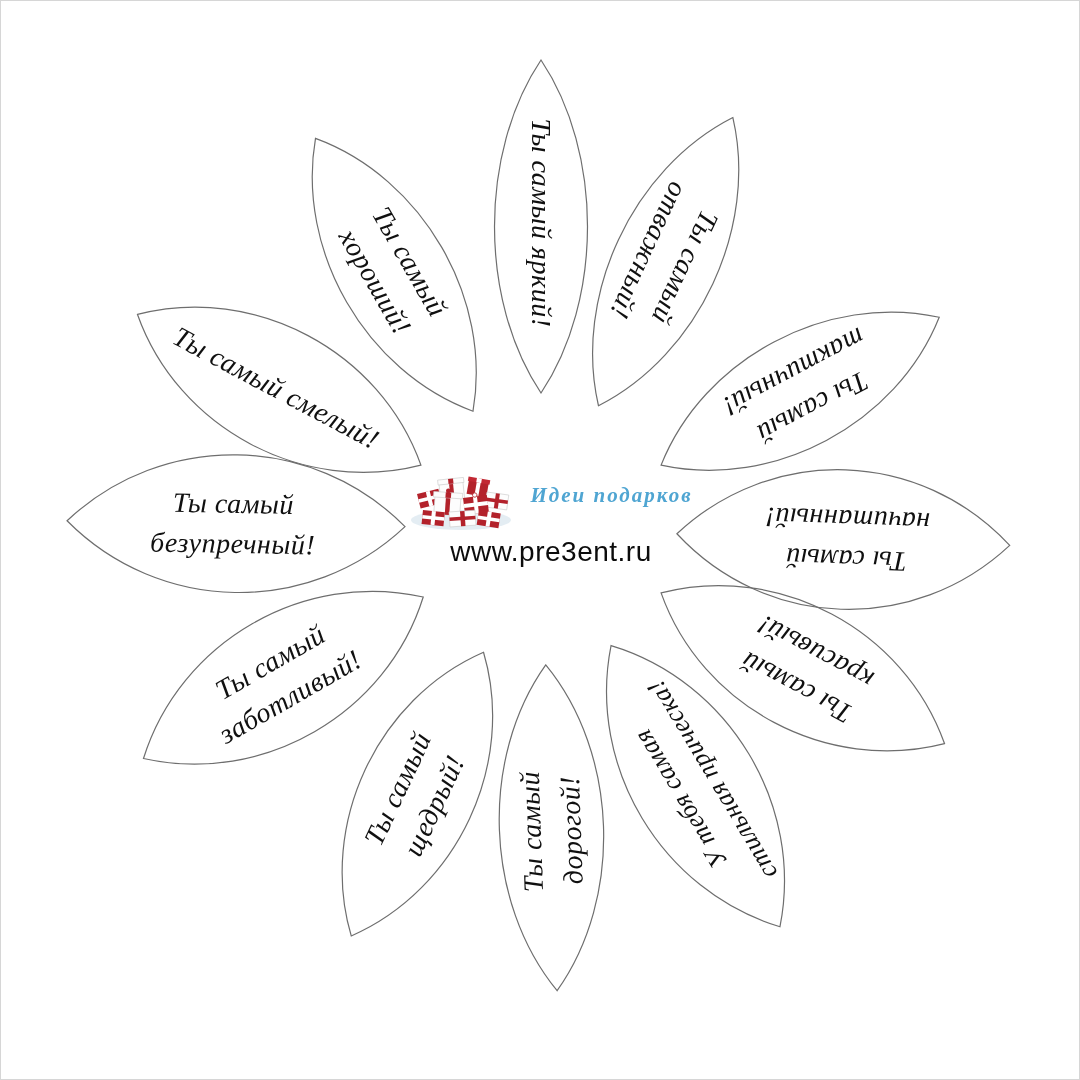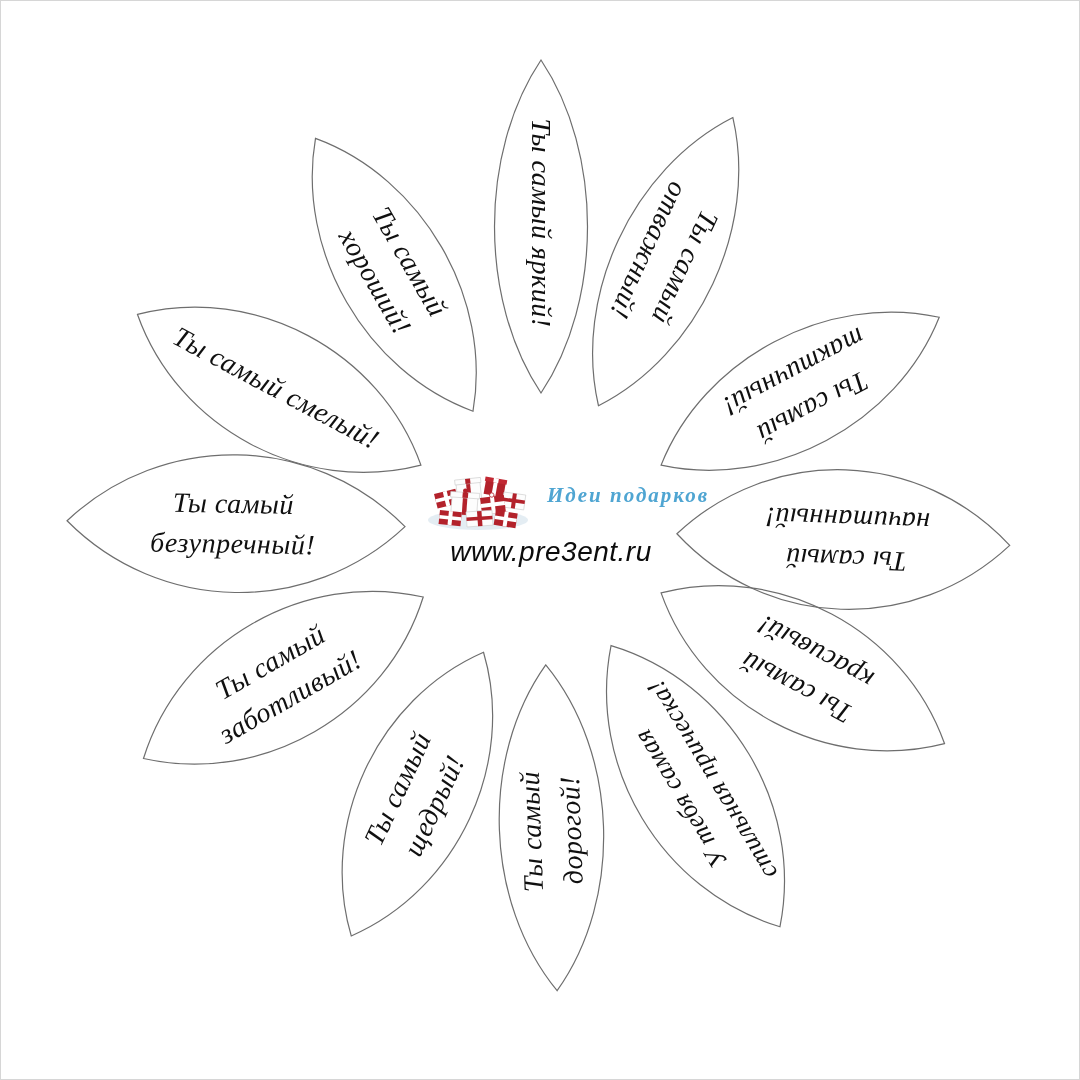--- a/index.html
+++ b/index.html
@@ -48,41 +48,40 @@
   .center-logo {
     position: absolute;
     left: 425px;
     top: 470px;
     width: 250px;
     text-align: center;
   }
   .logo-row {
     display: flex;
     align-items: center;
-    justify-content: flex-start;
+    justify-content: center;
     gap: 9px;
     height: 62px;
   }
   .gift-pile {
     flex: 0 0 auto;
   }
   .brand-name {
     font-family: "Liberation Serif", serif;
     font-style: italic;
     font-weight: bold;
     font-size: 21px;
     letter-spacing: 2px;
     color: #4fa5d2;
     white-space: nowrap;
     padding-bottom: 14px;
   }
   .website-url {
     margin-top: 3px;
     font-family: "Liberation Sans", sans-serif;
-    font-style: italic;
     font-size: 28px;
     letter-spacing: 0.5px;
     color: #0c0c0c;
   }
 </style>
 </head>
 <body>
 
 <div class="flower">
     <div class="petal" style="left: 490px; top: 58px; width: 100px; height: 335px; transform: rotate(0deg); transform-origin: 50% 470px;">

